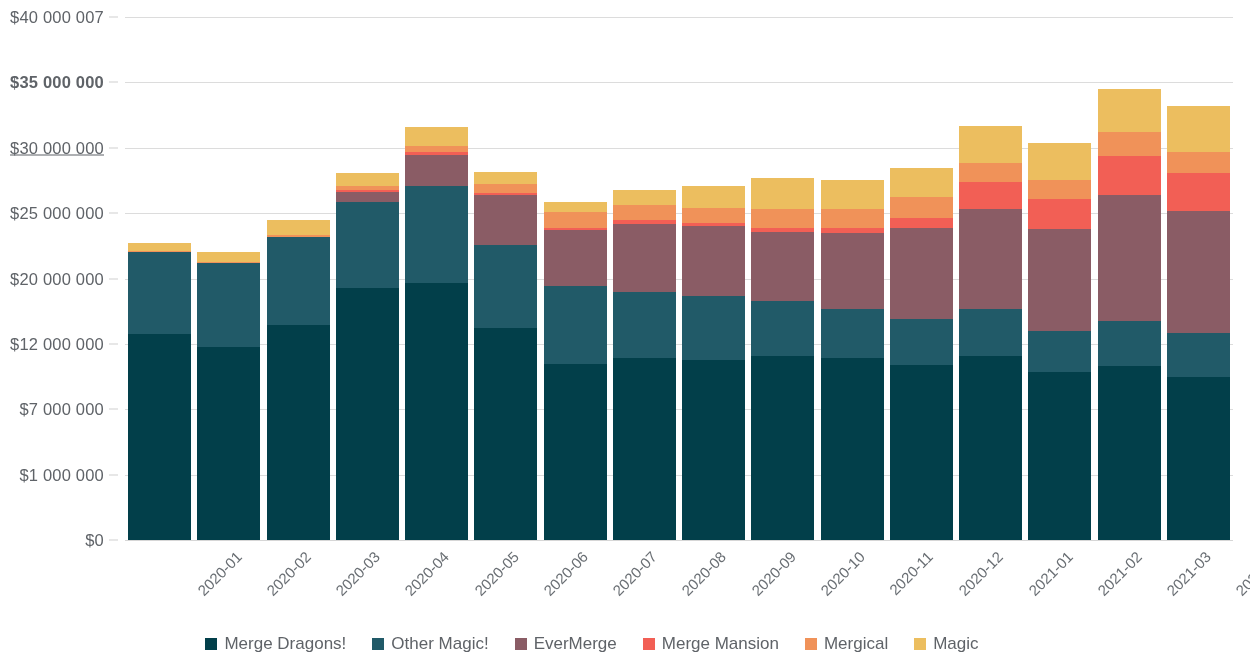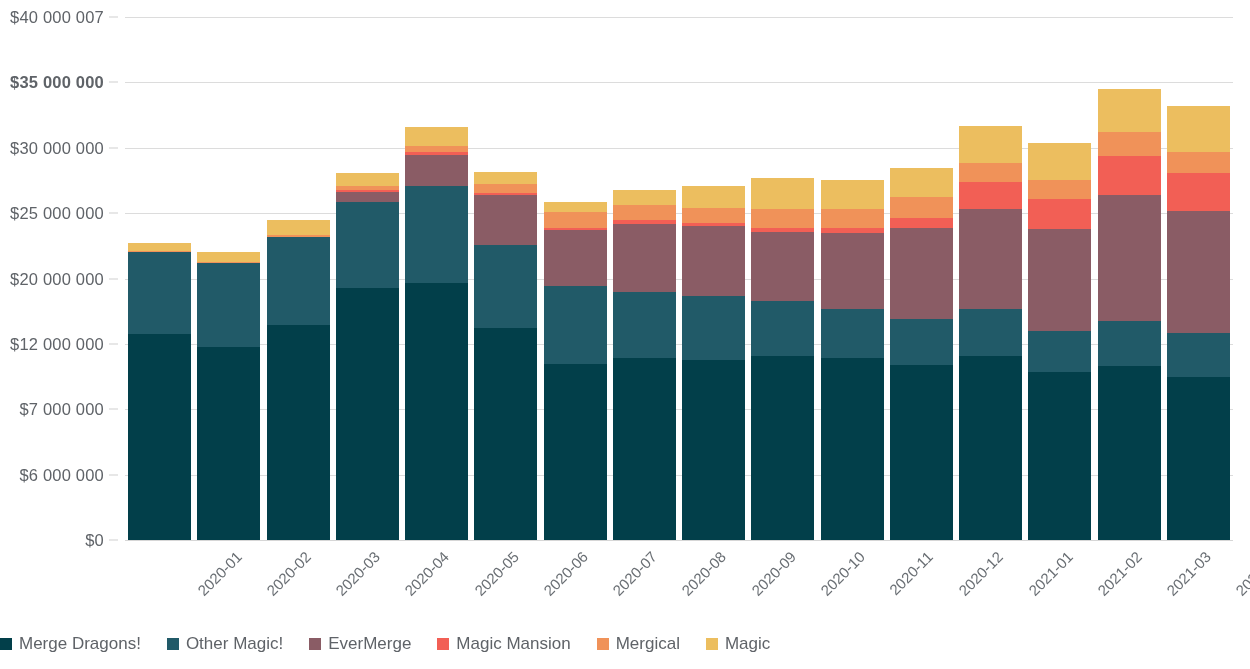--- a/index.html
+++ b/index.html
@@ -103,20 +103,21 @@
     text-align: right;
   }
 
   
   .legend {
     position: absolute;
     left: 0;
     top: 634px;
     width: 1184px;
     display: flex;
+    justify-content: center;
     align-items: center;
     gap: 26px;
   }
   .legend-item {
     display: flex;
     align-items: center;
     gap: 7px;
   }
   .legend-swatch {
     width: 12px;
@@ -130,31 +131,31 @@
   }
 </style>
 </head>
 <body>
 
 <div id="chart-root">
 
   <div class="y-axis">
       <div class="y-tick-label" style="top: 540px;">$0</div>
       <div class="y-tick-mark" style="top: 540px;"></div>
-      <div class="y-tick-label" style="top: 474.625px;">$6 000 000</div>
+      <div class="y-tick-label" style="top: 474.625px;">$1 000 000</div>
       <div class="y-tick-mark" style="top: 474.625px;"></div>
       <div class="y-tick-label" style="top: 409.25px;">$7 000 000</div>
       <div class="y-tick-mark" style="top: 409.25px;"></div>
       <div class="y-tick-label" style="top: 343.875px;">$12 000 000</div>
       <div class="y-tick-mark" style="top: 343.875px;"></div>
       <div class="y-tick-label" style="top: 278.5px;">$20 000 000</div>
       <div class="y-tick-mark" style="top: 278.5px;"></div>
       <div class="y-tick-label" style="top: 213.125px;">$25 000 000</div>
       <div class="y-tick-mark" style="top: 213.125px;"></div>
-      <div class="y-tick-label" style="top: 147.75px;">$30 000 000</div>
+      <div class="y-tick-label" style="top: 147.75px; text-decoration: underline;">$30 000 000</div>
       <div class="y-tick-mark" style="top: 147.75px;"></div>
       <div class="y-tick-label" style="top: 82.375px; font-weight: bold;">$35 000 000</div>
       <div class="y-tick-mark" style="top: 82.375px;"></div>
       <div class="y-tick-label" style="top: 17px;">$40 000 007</div>
       <div class="y-tick-mark" style="top: 17px;"></div>
     </div>
 
   <div class="plot-area">
     <div class="gridlines">
         <div class="gridline baseline" style="top: 523px;"></div>
@@ -320,21 +321,21 @@
       <div class="legend-item">
         <span class="legend-swatch" style="background: rgb(33, 90, 104);"></span>
         <span class="legend-label">Other Magic!</span>
       </div>
       <div class="legend-item">
         <span class="legend-swatch" style="background: rgb(138, 92, 101);"></span>
         <span class="legend-label">EverMerge</span>
       </div>
       <div class="legend-item">
         <span class="legend-swatch" style="background: rgb(242, 95, 85);"></span>
-        <span class="legend-label">Magic Mansion</span>
+        <span class="legend-label">Merge Mansion</span>
       </div>
       <div class="legend-item">
         <span class="legend-swatch" style="background: rgb(240, 146, 89);"></span>
         <span class="legend-label">Mergical</span>
       </div>
       <div class="legend-item">
         <span class="legend-swatch" style="background: rgb(236, 190, 95);"></span>
         <span class="legend-label">Magic</span>
       </div>
     </div>

